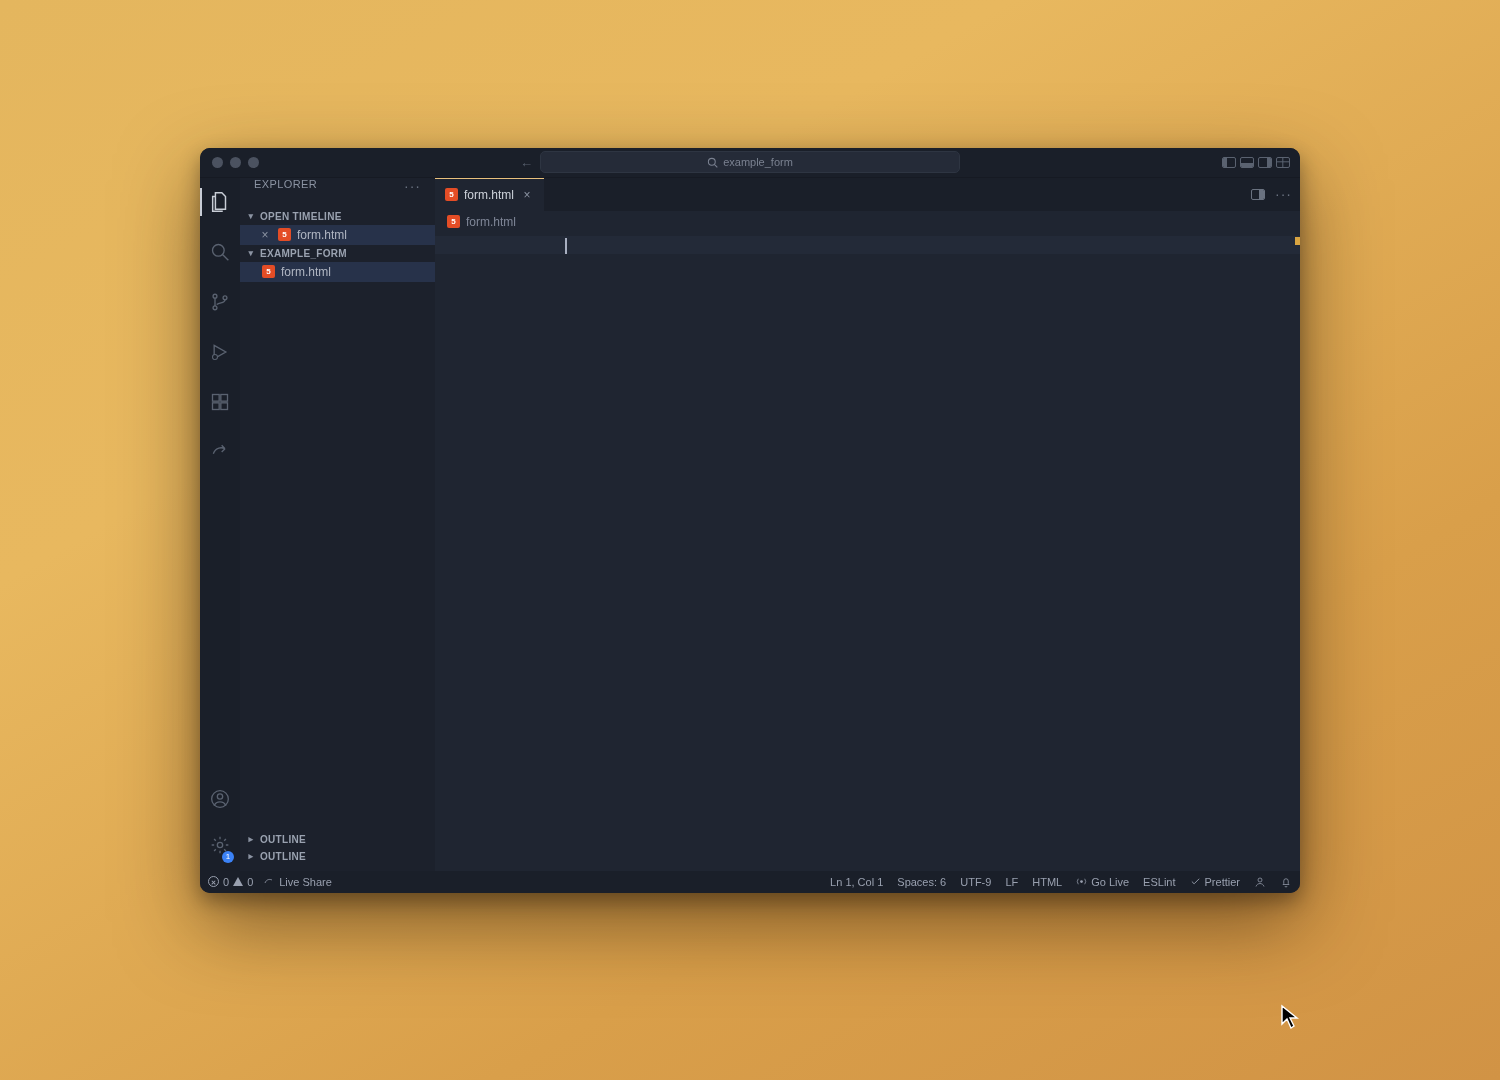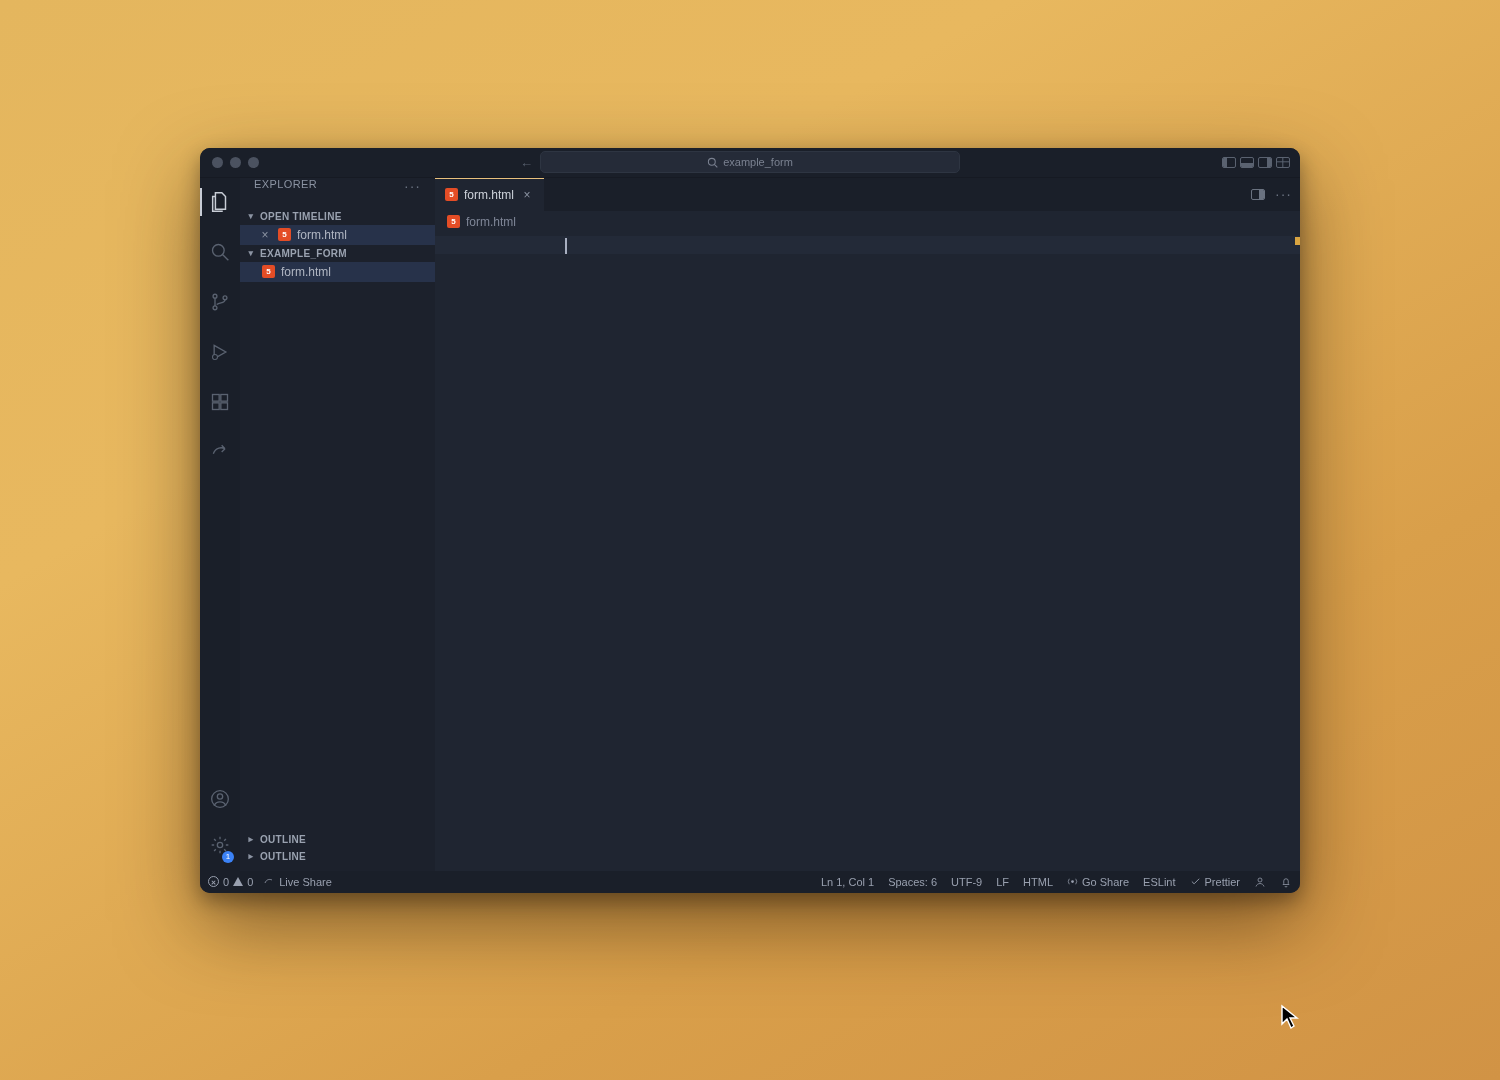--- a/index.html
+++ b/index.html
@@ -479,21 +479,21 @@
           <span>LF</span>
         </div>
         <div class="sbitem">
           <span>HTML</span>
         </div>
         <div class="sbitem">
           <svg width="11" height="11" viewBox="0 0 24 24">
               <circle cx="12" cy="12" r="3" fill="#99a0af"></circle>
               <path d="M5 6a10 10 0 000 12M19 6a10 10 0 010 12" stroke="#99a0af" stroke-width="1.6" fill="none"></path>
             </svg>
-          <span>Go Share</span>
+          <span>Go Live</span>
         </div>
         <div class="sbitem">
           <span>ESLint</span>
         </div>
         <div class="sbitem">
           <svg width="11" height="11" viewBox="0 0 24 24">
               <path d="M4 12l5 5L20 6" stroke="#99a0af" stroke-width="2" fill="none"></path>
             </svg>
           <span>Prettier</span>
         </div>

